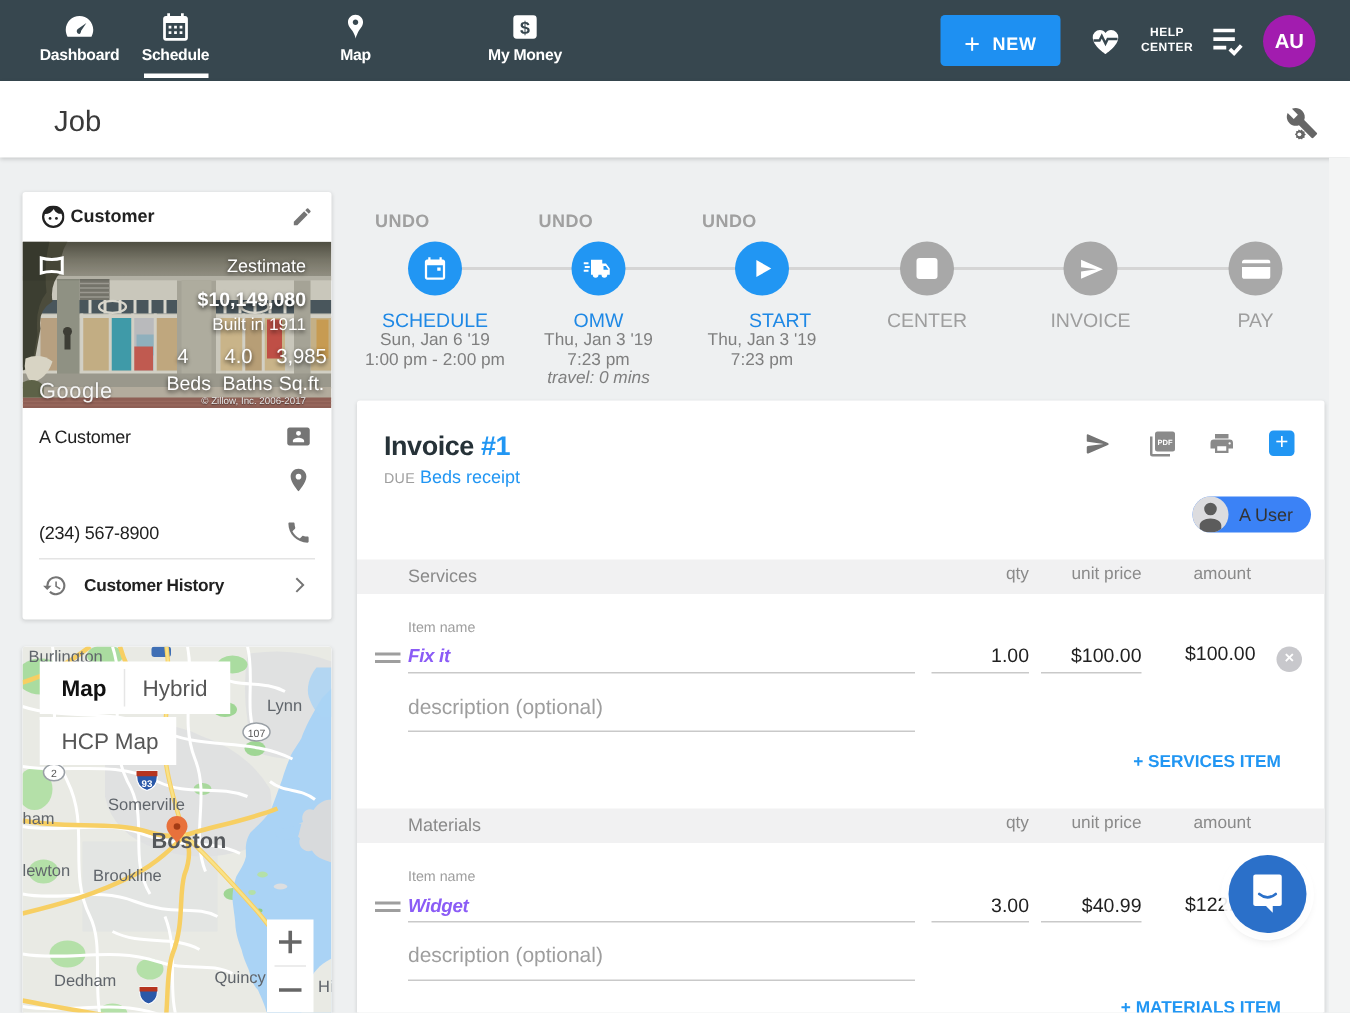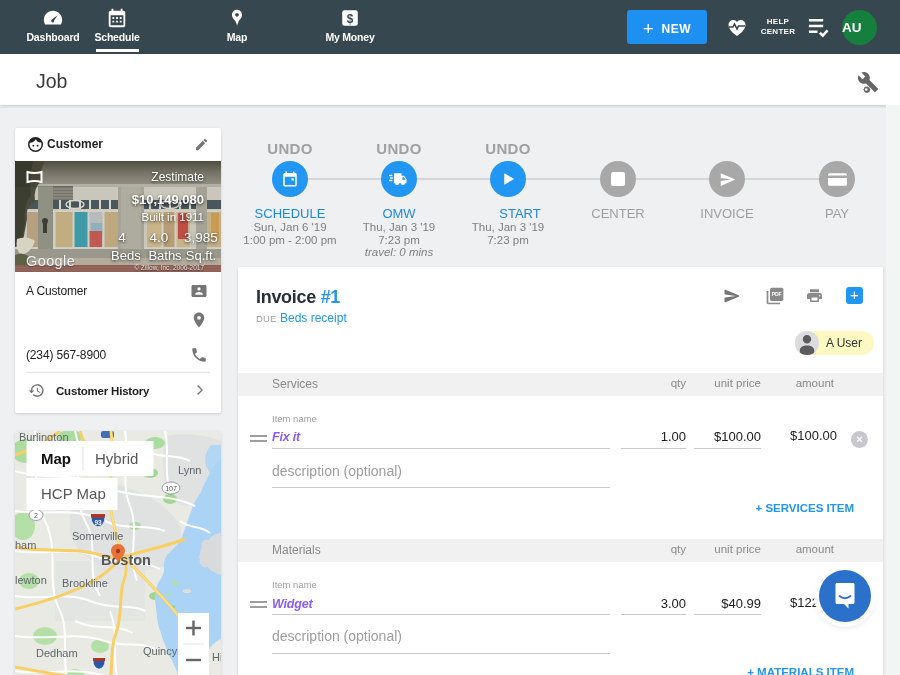--- a/index.html
+++ b/index.html
@@ -5,40 +5,40 @@
   * { margin:0; padding:0; box-sizing:border-box; }
   html,body { width:900px; height:675px; overflow:hidden; }
   body { font-family:"Liberation Sans", sans-serif; background:#eef0f1; position:relative; }
   .abs { position:absolute; }
   
   #nav { position:absolute; left:0; top:0; width:900px; height:54px; background:#37474f; }
   .navitem { position:absolute; top:0; height:54px; text-align:center; color:#fff; }
   .navitem .ic { position:absolute; left:50%; transform:translateX(-50%); top:7px; }
   .navitem .lb { position:absolute; left:50%; transform:translateX(-50%); top:31px; font-size:10.5px; font-weight:bold; letter-spacing:-0.2px; white-space:nowrap; }
   #newbtn { position:absolute; left:627px; top:10px; width:80px; height:34px; background:#1e90f2; border-radius:3px; color:#fff; font-size:12px; font-weight:bold; text-align:center; line-height:34px; letter-spacing:0.5px; }
-  #avatar { position:absolute; left:842px; top:10px; width:35px; height:35px; border-radius:50%; background:#15803d; color:#fff; font-size:13.5px; font-weight:bold; text-align:left; line-height:35px; }
+  #avatar { position:absolute; left:842px; top:10px; width:35px; height:35px; border-radius:50%; background:#a21caf; color:#fff; font-size:13.5px; font-weight:bold; text-align:center; line-height:35px; }
   #helpcenter { position:absolute; left:756px; top:17px; width:44px; color:#fff; font-size:8px; font-weight:bold; text-align:center; line-height:10px; letter-spacing:0.3px; }
   
   #jobbar { position:absolute; left:0; top:54px; width:900px; height:51px; background:#fff; box-shadow:0 1px 3px rgba(0,0,0,0.18); }
   #jobbar h1 { position:absolute; left:36px; top:16px; font-size:19.5px; font-weight:normal; color:#3a3a3a; }
   
   .card { position:absolute; background:#fff; border-radius:2px; box-shadow:0 1px 3px rgba(0,0,0,0.14); }
   
   #custcard { left:15px; top:128px; width:206px; height:285px; }
   #custhead { position:absolute; left:0; top:0; width:164px; height:33px; }
   #custhead .t { position:absolute; left:48px; top:9px; font-size:12px; font-weight:bold; color:#222; }
   #photo { position:absolute; left:0; top:33px; width:206px; height:111px; overflow:hidden; }
   .crow { position:absolute; left:11px; color:#212121; font-size:12px; letter-spacing:-0.15px; }
   .ricon { position:absolute; left:175px; }
   #custdiv { position:absolute; left:11px; top:244px; width:184px; border-top:1px solid #e4e4e4; }
   .pstat { color:#fff; text-align:center; text-shadow:0 1px 3px rgba(0,0,0,0.75); white-space:nowrap; }
   
   #mapcard { left:15px; top:431px; width:206px; height:260px; overflow:hidden; }
   
-  .undo { position:absolute; top:140px; font-size:15px; font-weight:bold; color:#a0a0a0; letter-spacing:0.3px; width:80px; text-align:center; }
+  .undo { position:absolute; top:140px; font-size:12px; font-weight:bold; color:#a0a0a0; letter-spacing:0.3px; width:80px; text-align:left; }
   .tcirc { position:absolute; top:161px; width:36px; height:36px; border-radius:50%; }
   .tcirc.blue { background:#2196f3; }
   .tcirc.gray { background:#a8a8a8; }
   .tname { position:absolute; top:206px; width:120px; text-align:center; font-size:13px; }
   .tname.blue { color:#1e88e5; }
   .tname.gray { color:#9e9e9e; }
   .tdate { position:absolute; width:130px; text-align:center; font-size:11.5px; color:#7f7f7f; line-height:12.5px; }
   #tline { position:absolute; left:290px; top:178px; width:547px; height:1.5px; background:#d5d5d5; }
   
   #invcard { left:238px; top:267px; width:645px; height:430px; }
@@ -417,21 +417,21 @@
   <svg class="abs" style="left:527px; top:19px;" width="20" height="20" viewBox="0 0 24 24" fill="#8a8a8a">
       <path d="M20 2H8a2 2 0 0 0-2 2v12a2 2 0 0 0 2 2h12a2 2 0 0 0 2-2V4a2 2 0 0 0-2-2z"></path>
       <path d="M4 6H2v14a2 2 0 0 0 2 2h14v-2H4V6z"></path>
       <text x="14" y="12.5" font-size="6" font-weight="bold" fill="#fff" text-anchor="middle" font-family="Liberation Sans">PDF</text>
     </svg>
   <svg class="abs" style="left:567px; top:20px;" width="19" height="18" viewBox="0 0 24 24" fill="#8a8a8a">
       <path d="M19 8H5a3 3 0 0 0-3 3v5h4v4h12v-4h4v-5a3 3 0 0 0-3-3zm-3 10H8v-4h8v4zm3-5.5a1 1 0 1 1 0-2 1 1 0 0 1 0 2zM18 3H6v4h12V3z"></path>
     </svg>
   <div class="abs" style="left:608px; top:20px; width:17px; height:17px; background:#2196f3; border-radius:3px; color:#fff; text-align:center; line-height:16px; font-size:15px;">+</div>
 
-  <div class="abs" style="left:557px; top:64px; height:24px; padding:0 12px 0 31px; background:#fef9c3; border-radius:12px; font-size:12px; color:#333; line-height:24px;">A User
+  <div class="abs" style="left:557px; top:64px; height:24px; padding:0 12px 0 31px; background:#3b82f6; border-radius:12px; font-size:12px; color:#333; line-height:24px;">A User
     <span class="abs" style="left:0px; top:0px; width:24px; height:24px; border-radius:50%; background:#dcdcdf; overflow:hidden;">
       <svg class="abs" style="left:0; top:0;" width="24" height="24" viewBox="0 0 24 24" fill="#5c5c5c">
           <path d="M12 12.5a4.2 4.2 0 1 0 0-8.4 4.2 4.2 0 0 0 0 8.4zm0 2.1c-4 0-7.2 2-7.2 4.6V24h14.4v-4.8c0-2.6-3.2-4.6-7.2-4.6z"></path>
         </svg>
     </span>
   </div>
 
   <div class="secbar" style="top:106px;">
       <span class="l" style="font-size:12px;">Services</span>
       <span class="c1 h" style="left:448px;">qty</span>

